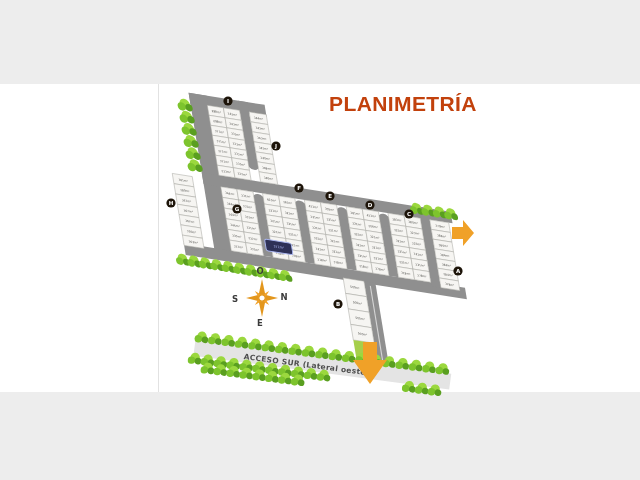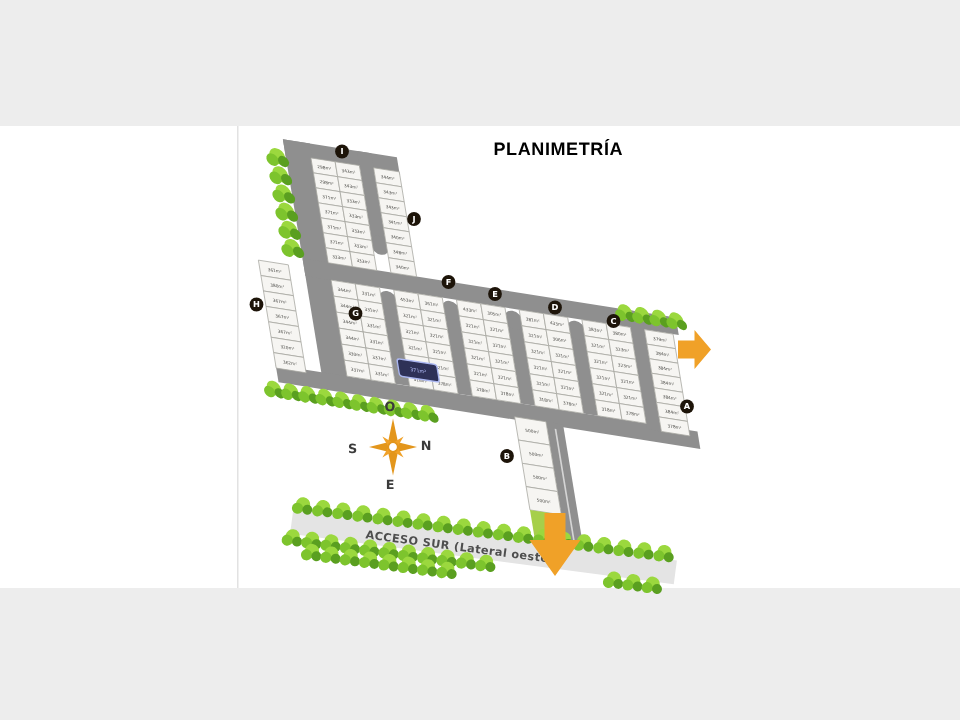--- a/index.html
+++ b/index.html
@@ -1,21 +1,21 @@
 <!DOCTYPE html>
 <html><head>
 <meta charset="utf-8">
 <style>
   html,body{margin:0;padding:0;}
   body{font-family:"Liberation Sans", sans-serif;}
   .stage{position:relative;width:640px;height:480px;overflow:hidden;background:#ededed;}
   .page-band{position:absolute;left:0;top:84px;width:640px;height:308px;background:#ffffff;}
   .page-seam{position:absolute;left:158px;top:84px;width:1px;height:308px;background:#e2e2e2;}
-  .page-title{position:absolute;left:329px;top:92px;font-size:12px;font-weight:bold;
-              letter-spacing:0.4px;color:#000000;}
+  .page-title{position:absolute;left:329px;top:92px;font-size:21px;font-weight:bold;
+              letter-spacing:0.4px;color:#c2410c;}
   svg.plan{position:absolute;left:0;top:0;width:640px;height:480px;font-family:"DejaVu Sans",sans-serif;}
 </style>
 </head>
 <body>
 
 <div class="stage">
   <div class="page-band"></div>
   <div class="page-seam"></div>
   <svg class="plan" viewBox="0 0 640 480">
       <g transform="matrix(0.95,0.15,0.16,0.97,200,106)">

